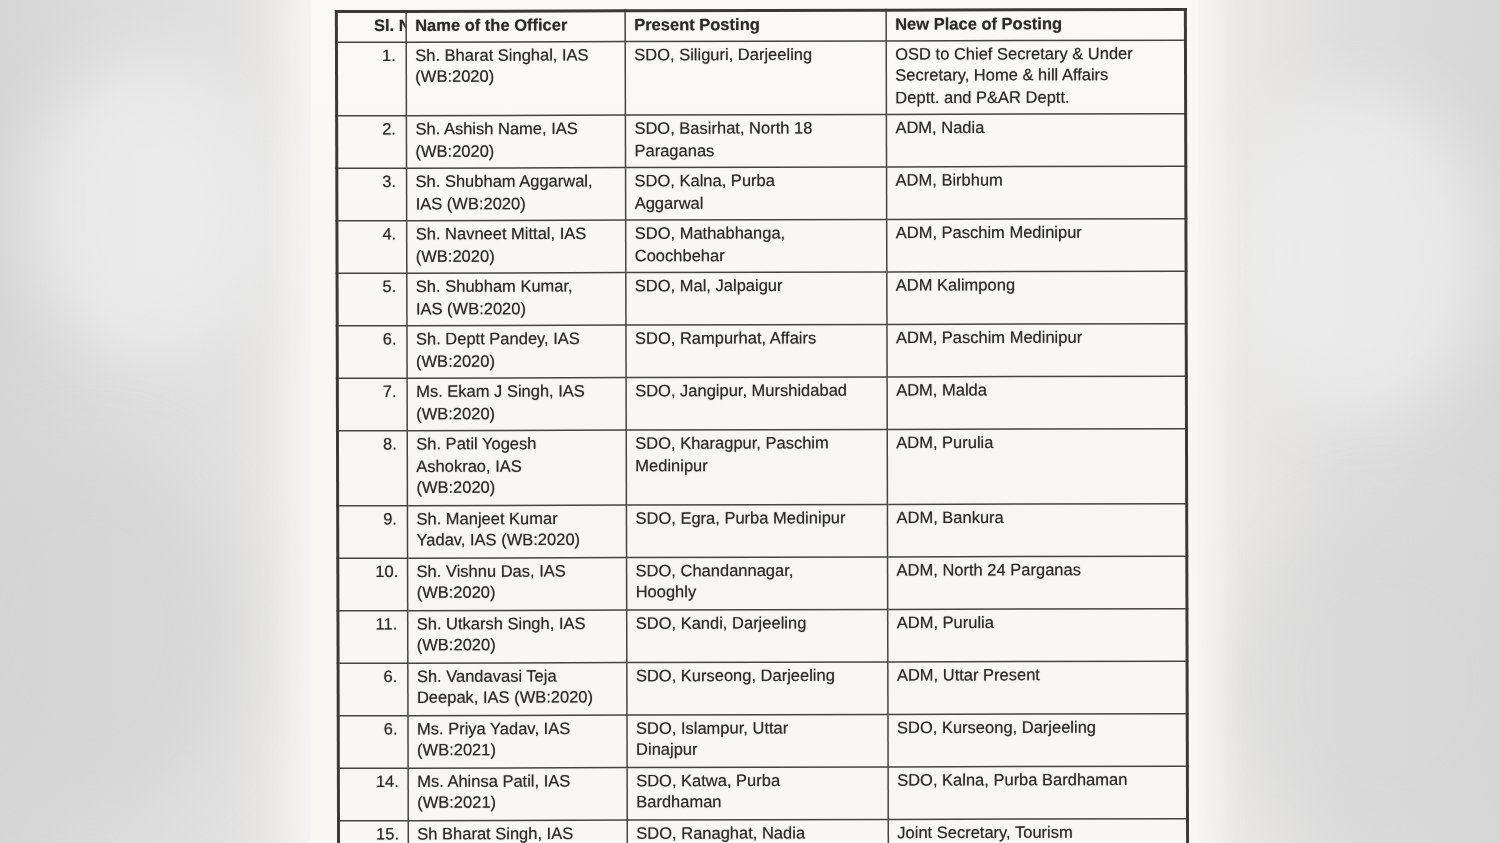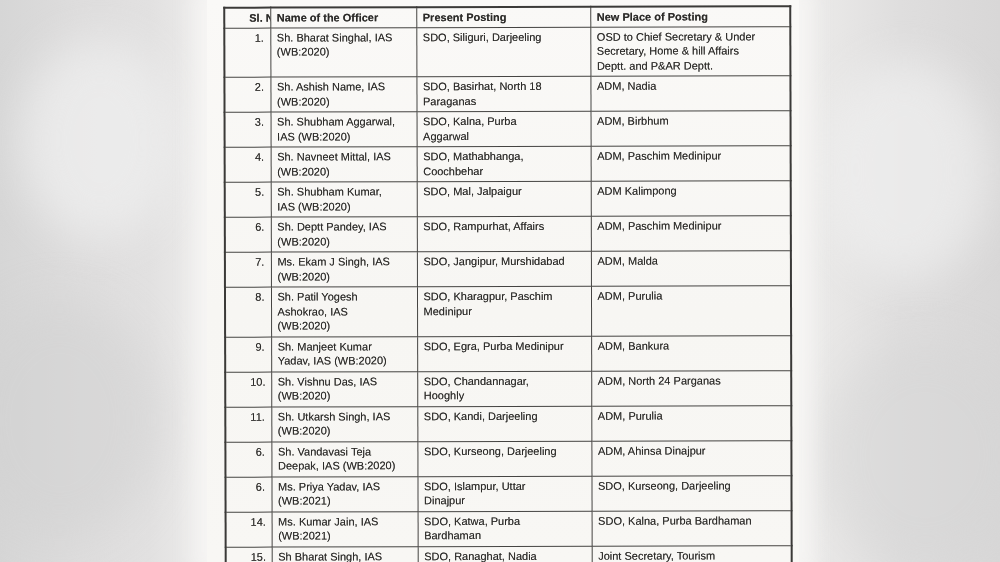--- a/index.html
+++ b/index.html
@@ -184,33 +184,33 @@
             <td class="c1">Sh. Utkarsh Singh, IAS
 (WB:2020)</td>
             <td class="c2">SDO, Kandi, Darjeeling</td>
             <td class="c3">ADM, Purulia</td>
           </tr>
           <tr>
             <td class="c0">6.</td>
             <td class="c1">Sh. Vandavasi Teja
 Deepak, IAS (WB:2020)</td>
             <td class="c2">SDO, Kurseong, Darjeeling</td>
-            <td class="c3">ADM, Ahinsa Dinajpur</td>
+            <td class="c3">ADM, Uttar Present</td>
           </tr>
           <tr>
             <td class="c0">6.</td>
             <td class="c1">Ms. Priya Yadav, IAS
 (WB:2021)</td>
             <td class="c2">SDO, Islampur, Uttar
 Dinajpur</td>
             <td class="c3">SDO, Kurseong, Darjeeling</td>
           </tr>
           <tr>
             <td class="c0">14.</td>
-            <td class="c1">Ms. Kumar Jain, IAS
+            <td class="c1">Ms. Ahinsa Patil, IAS
 (WB:2021)</td>
             <td class="c2">SDO, Katwa, Purba
 Bardhaman</td>
             <td class="c3">SDO, Kalna, Purba Bardhaman</td>
           </tr>
           <tr>
             <td class="c0">15.</td>
             <td class="c1">Sh Bharat Singh, IAS
 (WB:2021)</td>
             <td class="c2">SDO, Ranaghat, Nadia</td>

